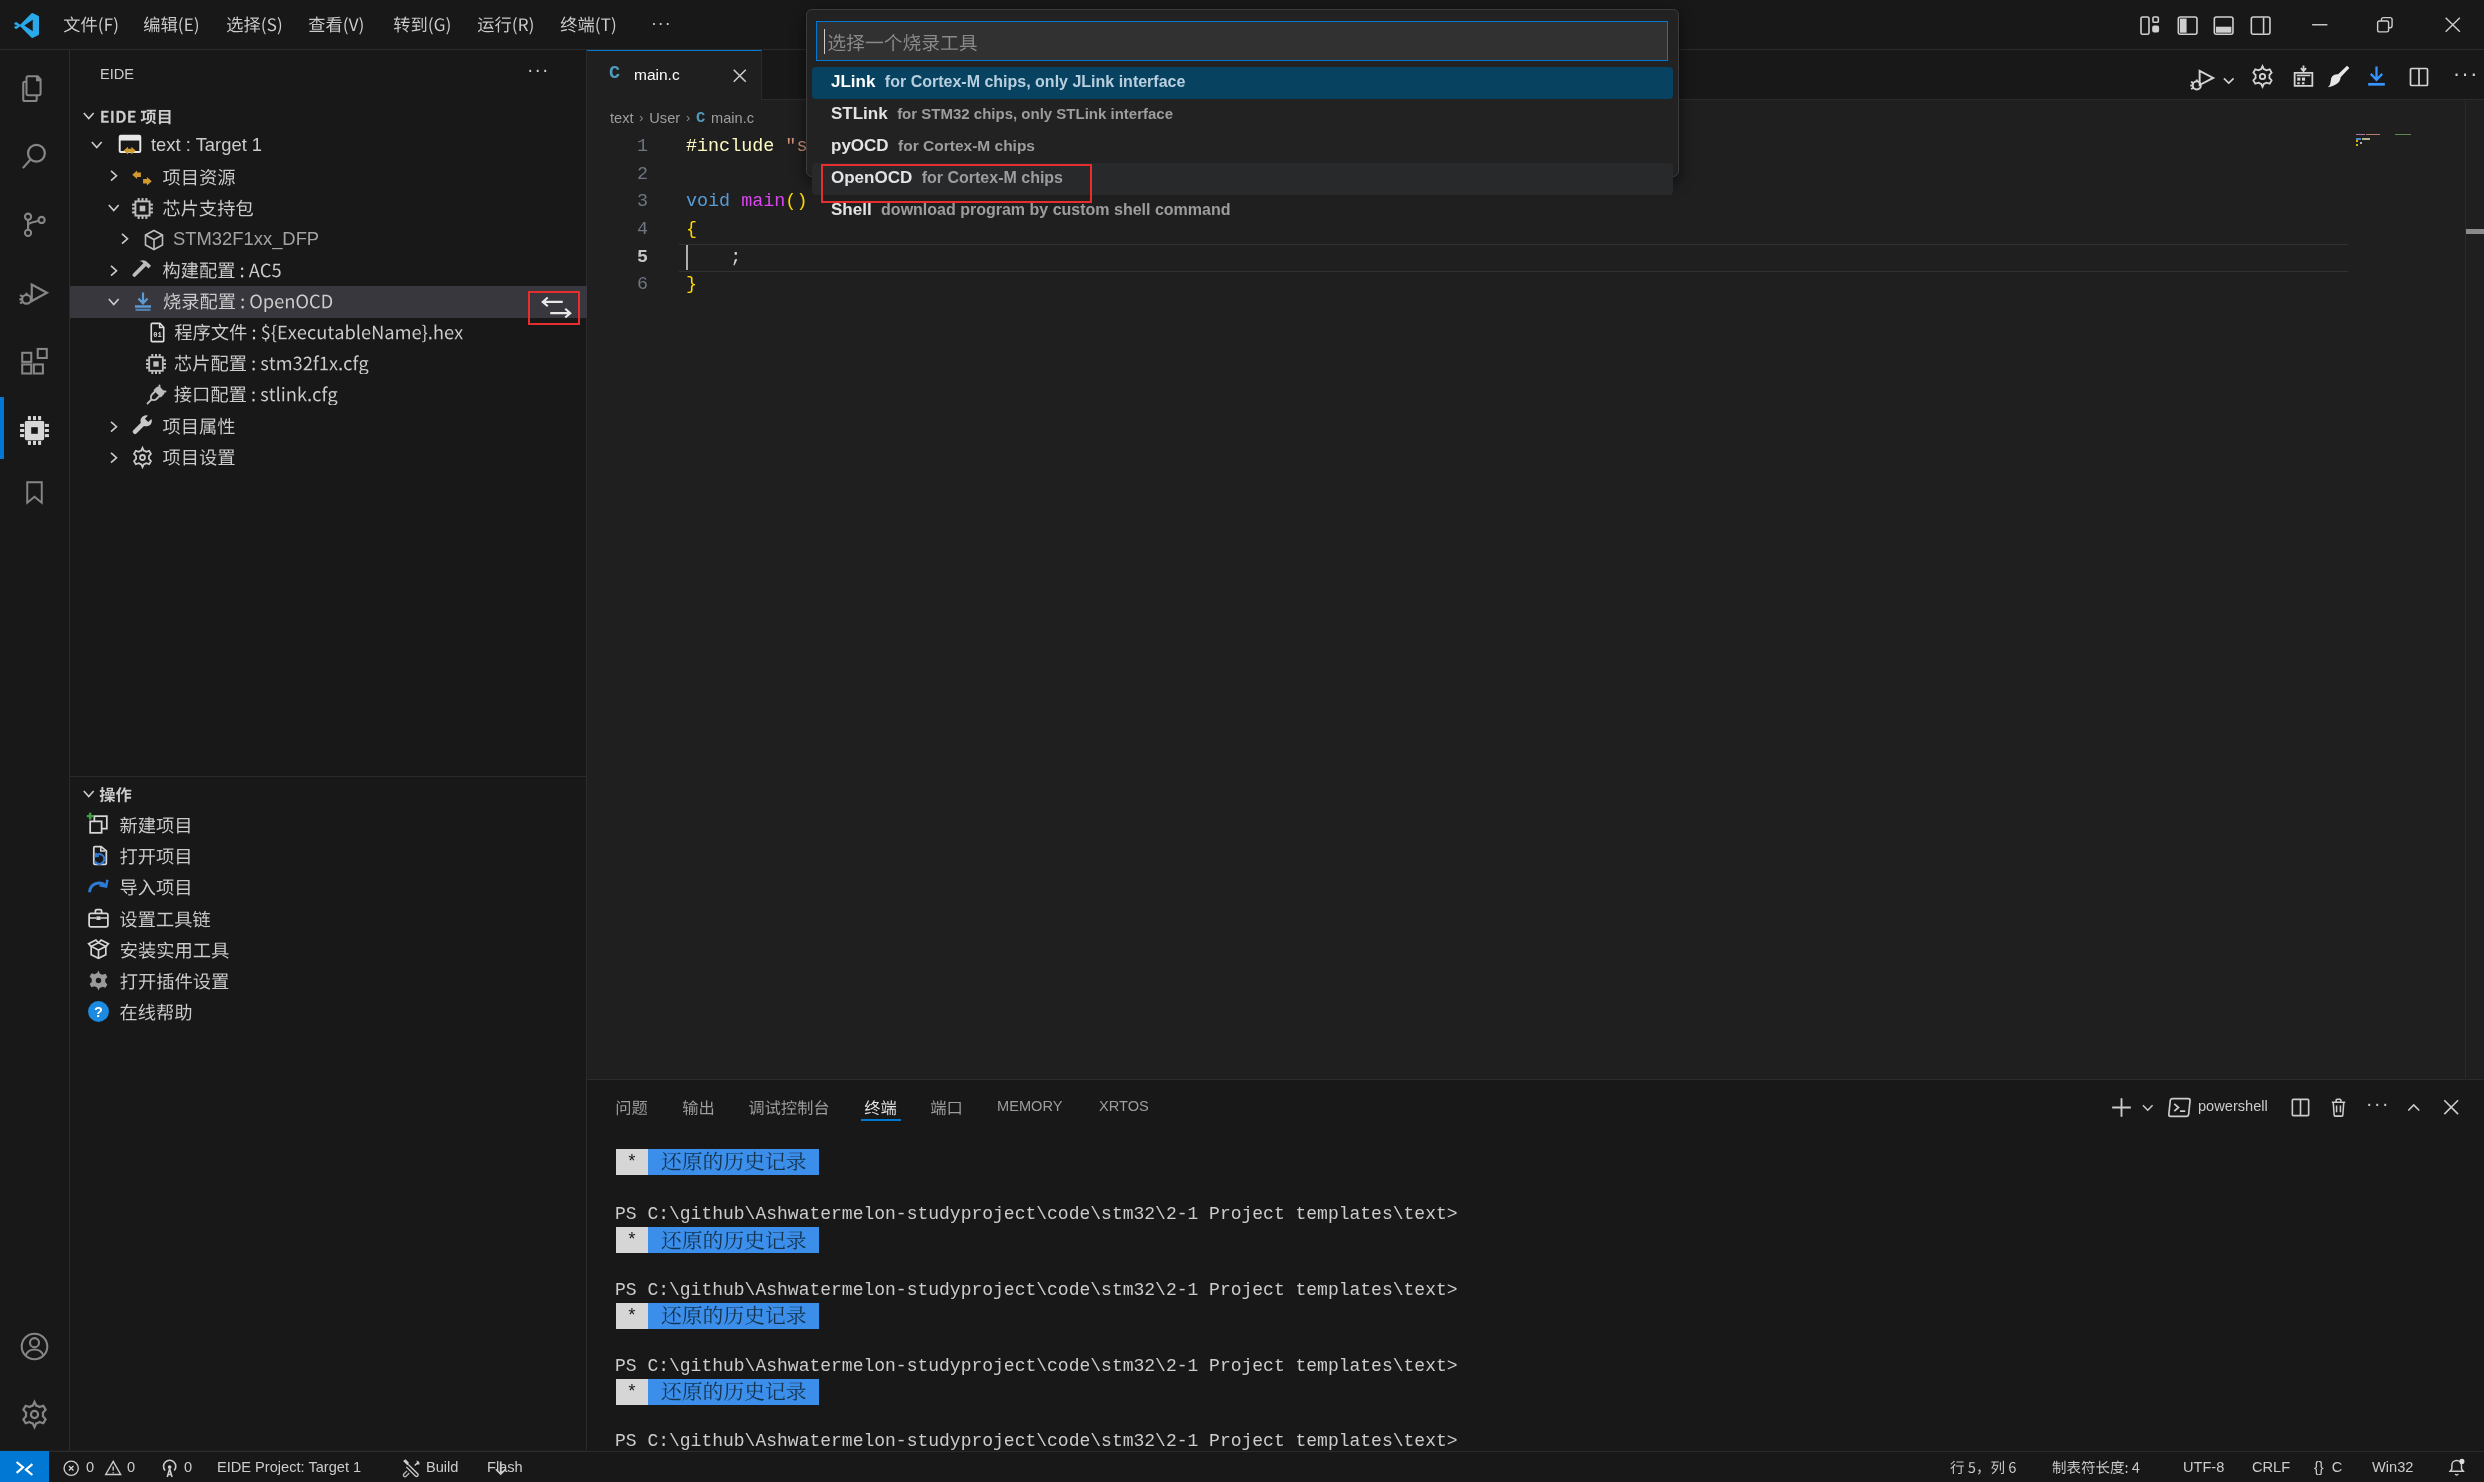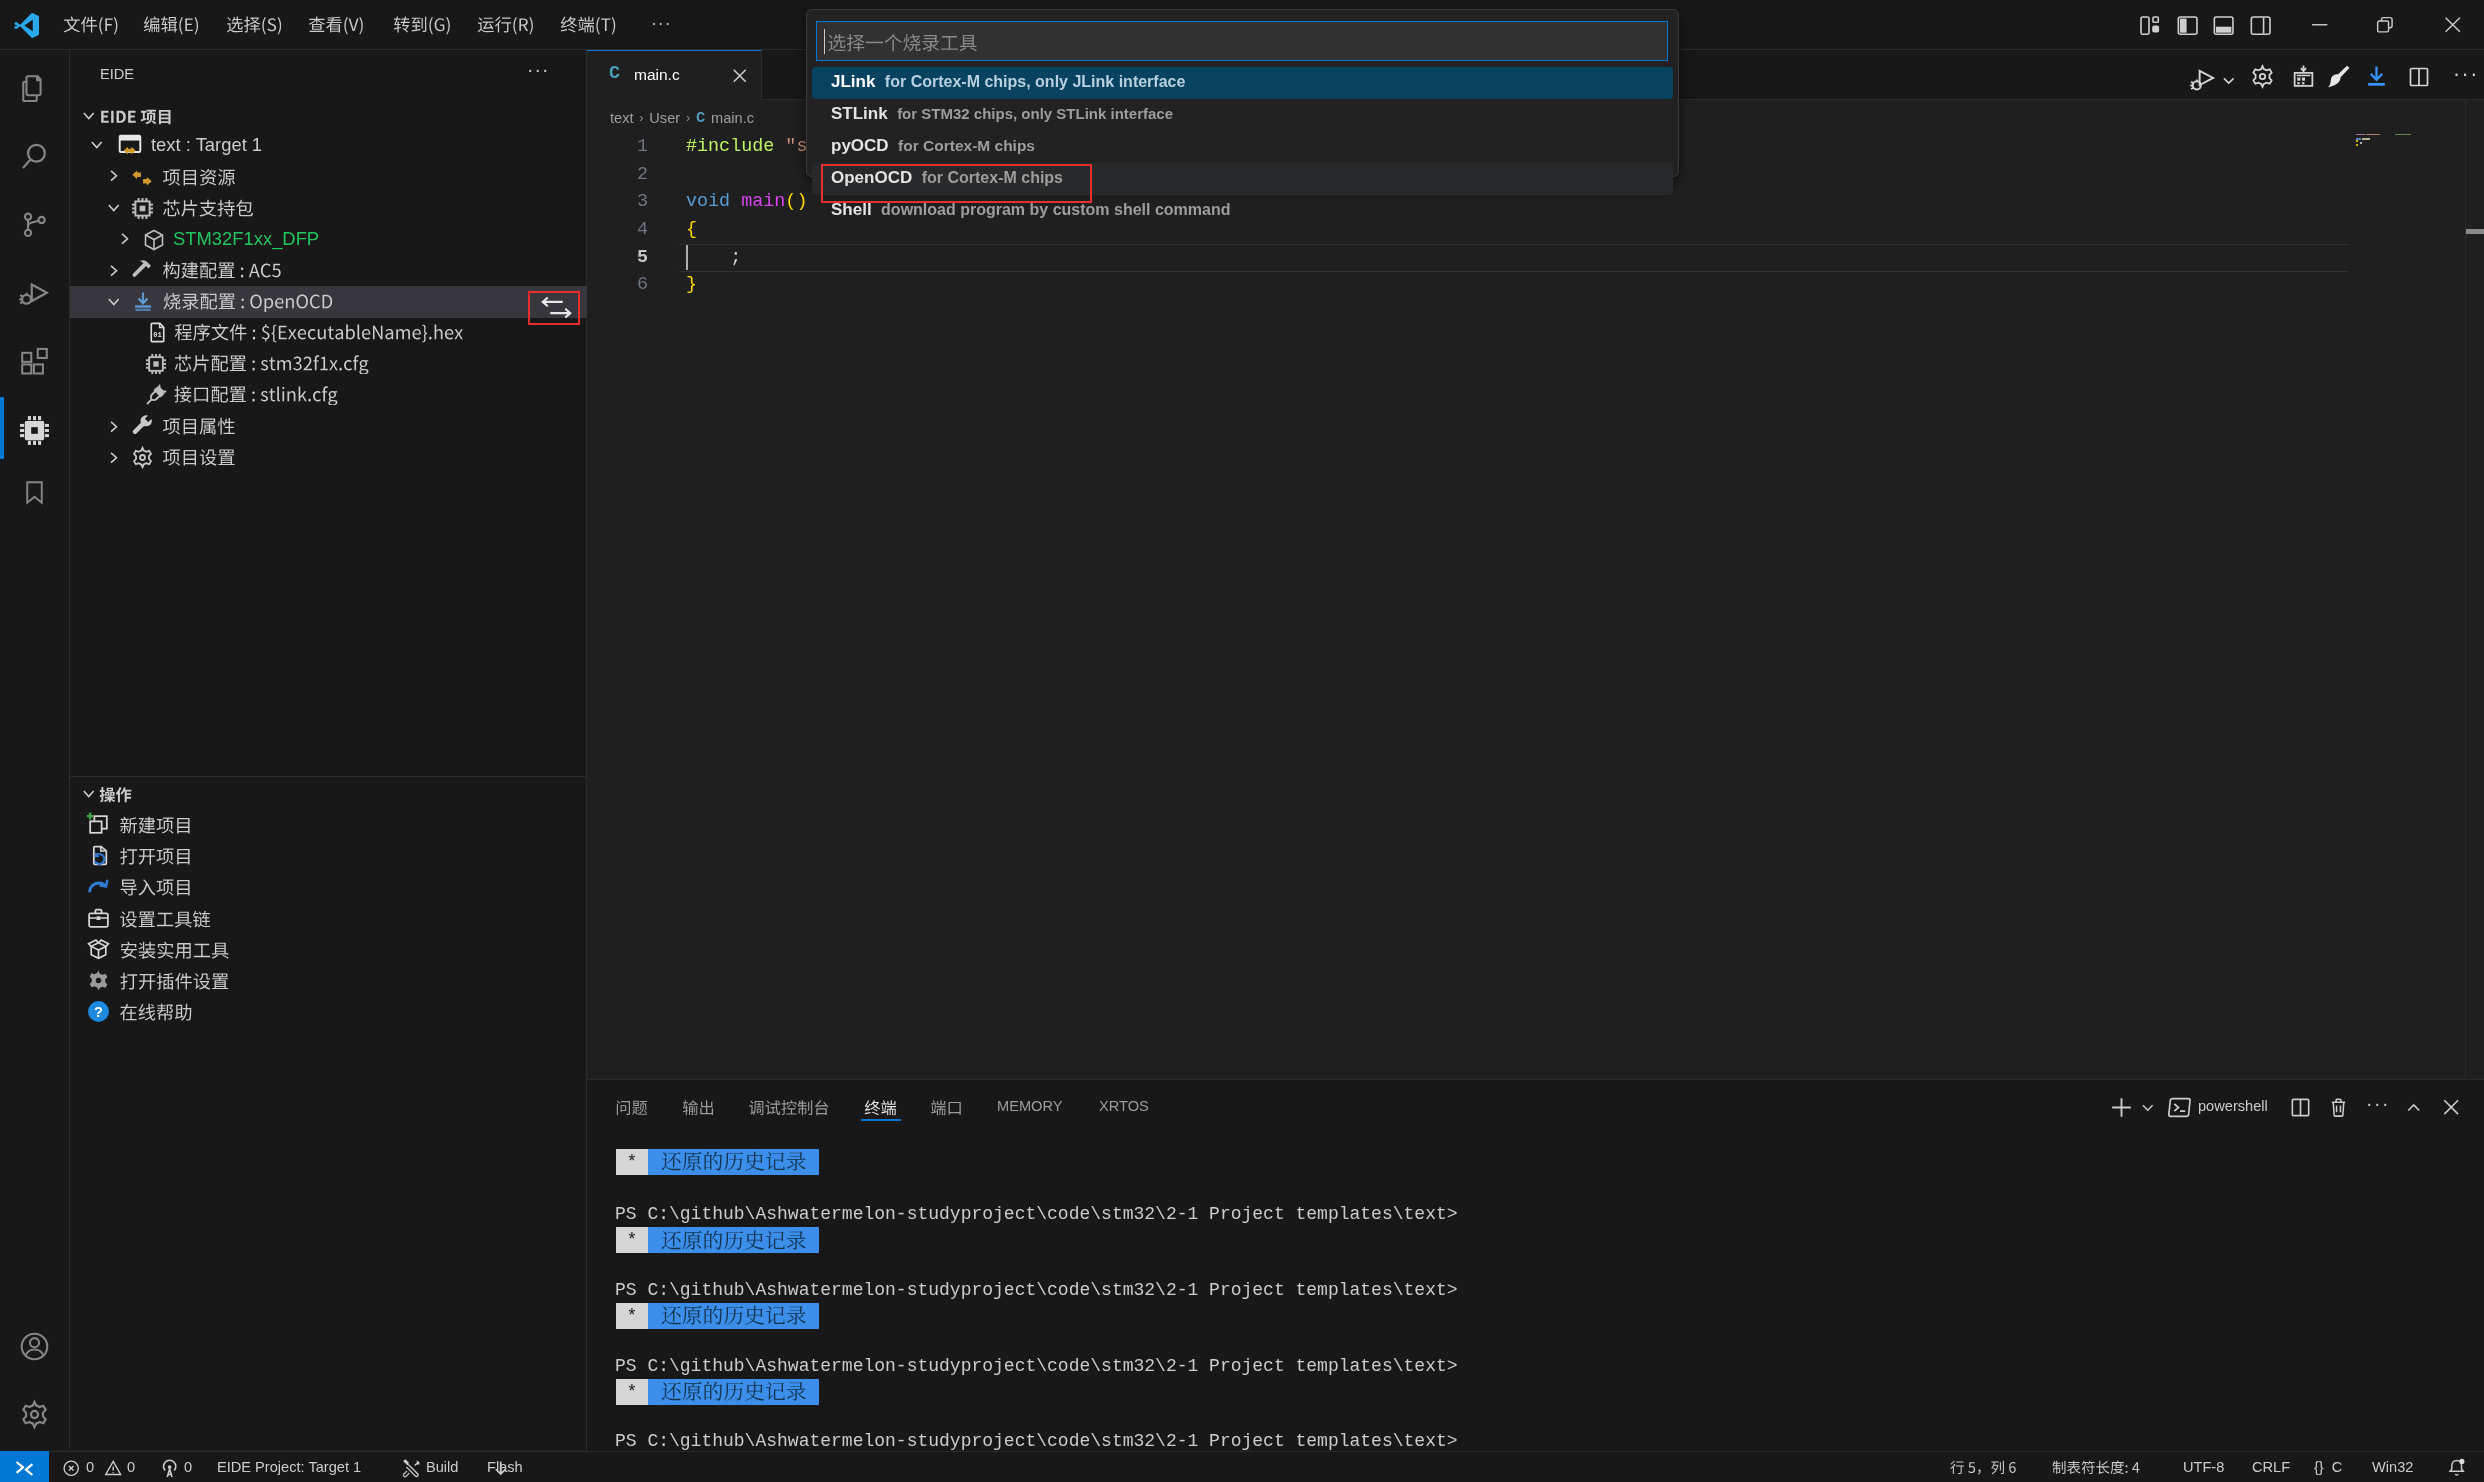--- a/index.html
+++ b/index.html
@@ -264,21 +264,21 @@
       </g>
     </svg>
 
   <svg class="abs" style="left:46px;top:180px" width="17.5" height="17.5" viewBox="0 0 16 16" fill="none" stroke="#cccccc" stroke-width="1.5">
       <path d="M5.5 3.5 L10.5 8 L5.5 12.5"></path>
     </svg>
   <svg class="abs" style="left:72px;top:178px" width="24" height="24" viewBox="0 0 24 24" fill="none" stroke="#bdbdbd" stroke-width="1.6">
     <path d="M12 2.5 L20.5 7 V17 L12 21.5 L3.5 17 V7 Z"></path>
     <path d="M3.5 7 L12 11.5 L20.5 7 M12 11.5 V21.5"></path>
   </svg>
-  <div class="abs" style="left:103px;top:178px;color:#22c55e;">STM32F1xx_DFP</div>
+  <div class="abs" style="left:103px;top:178px;color:#a3a3a3;">STM32F1xx_DFP</div>
 
   <svg class="abs" style="left:35px;top:212px" width="17.5" height="17.5" viewBox="0 0 16 16" fill="none" stroke="#cccccc" stroke-width="1.5">
       <path d="M5.5 3.5 L10.5 8 L5.5 12.5"></path>
     </svg>
   <svg class="abs" style="left:60px;top:208px" width="25" height="25" viewBox="0 0 24 24" fill="#bdbdbd">
     <path d="M10.2 2.6 a6.2 6.2 0 0 1 6.5 1.4 l3.5 3.5 -2.5 2.5 -2.3-2.3 -1.6 1.6 -8.3 8.3 a1.8 1.8 0 0 1 -2.6 -2.6 l8.3-8.3 1.6-1.6 -1.2-1.2 a4.4 4.4 0 0 0 -3.6 -.9 6.2 6.2 0 0 1 2.2 -.4 Z"></path>
   </svg>
   <svg class="abs" style="left:92px;top:206px;" width="122" height="25" viewBox="0 0 126 26">
       <g transform="translate(0 22.0) scale(0.019000 -0.019000)" fill="#cccccc">
         <path transform="translate(0 0)" d="M516 840C484 705 429 572 357 487C375 477 405 453 419 441C453 486 486 543 514 606H862C849 196 834 43 804 8C794 -5 784 -8 766 -7C745 -7 697 -7 644 -2C656 -24 665 -56 667 -77C716 -80 766 -81 797 -77C829 -73 851 -65 871 -37C908 12 922 167 937 637C937 647 938 676 938 676H543C561 723 577 773 590 824ZM632 376C649 340 667 298 682 258L505 227C550 310 594 415 626 517L554 538C527 423 471 297 454 265C437 232 423 208 407 205C415 187 427 152 430 138C449 149 480 157 703 202C712 175 719 150 724 130L784 155C768 216 726 319 687 396ZM199 840V647H50V577H192C160 440 97 281 32 197C46 179 64 146 72 124C119 191 165 300 199 413V-79H271V438C300 387 332 326 347 293L394 348C376 378 297 499 271 530V577H387V647H271V840Z"></path>
@@ -622,21 +622,21 @@
   <div class="abs" style="left:23px;top:59px;font-size:14.6px;color:#9f9f9f;display:flex;align-items:center;gap:5.8px;">
     <span>text</span>
       <span style="font-size:12.6px;color:#8a8a8a;">›</span>
       <span>User</span>
       <span style="font-size:12.6px;color:#8a8a8a;">›</span>
       <span style="color:#519aba;font-weight:bold;font-family:'Liberation Mono',monospace;font-size:15.5px;">C</span>
       <span>main.c</span>
   </div>
 
   <div id="code" style="position:absolute;left:0;top:83px;width:1761px;font-family:'Liberation Mono',monospace;font-size:18.4px;line-height:28px;white-space:pre;">
-    <div class="abs" style="left:0;top:0;width:61px;text-align:right;color:#6e7681;">1</div><div class="abs" style="left:99px;top:0;"><span style="color:#bef264">#include</span> <span style="color:#ce9178">"stm32f10x.h"</span>                <span style="color:#6a9955">// Device header</span></div>
+    <div class="abs" style="left:0;top:0;width:61px;text-align:right;color:#6e7681;">1</div><div class="abs" style="left:99px;top:0;"><span style="color:#fef9c3">#include</span> <span style="color:#ce9178">"stm32f10x.h"</span>                <span style="color:#6a9955">// Device header</span></div>
     <div class="abs" style="left:0;top:28px;width:61px;text-align:right;color:#6e7681;">2</div>
     <div class="abs" style="left:0;top:55px;width:61px;text-align:right;color:#6e7681;">3</div><div class="abs" style="left:99px;top:55px;"><span style="color:#569cd6">void</span> <span style="color:#d946ef">main</span><span style="color:#ffd700">()</span></div>
     <div class="abs" style="left:0;top:83px;width:61px;text-align:right;color:#6e7681;">4</div><div class="abs" style="left:99px;top:83px;color:#ffd700;">{</div>
     <div class="abs" style="left:0;top:111px;width:61px;text-align:right;color:#c6c6c6;font-weight:bold;">5</div><div class="abs" style="left:99px;top:111px;color:#d4d4d4;">    ;</div>
     <div class="abs" style="left:0;top:138px;width:61px;text-align:right;color:#6e7681;">6</div><div class="abs" style="left:99px;top:138px;color:#ffd700;">}</div>
   </div>
 
   <div class="abs" style="left:92px;top:194px;width:1669px;height:1px;background:#323232;"></div>
   <div class="abs" style="left:92px;top:221px;width:1669px;height:1px;background:#323232;"></div>
   <div class="abs" style="left:99px;top:195px;width:1.9px;height:25px;background:#aeafad;"></div>

